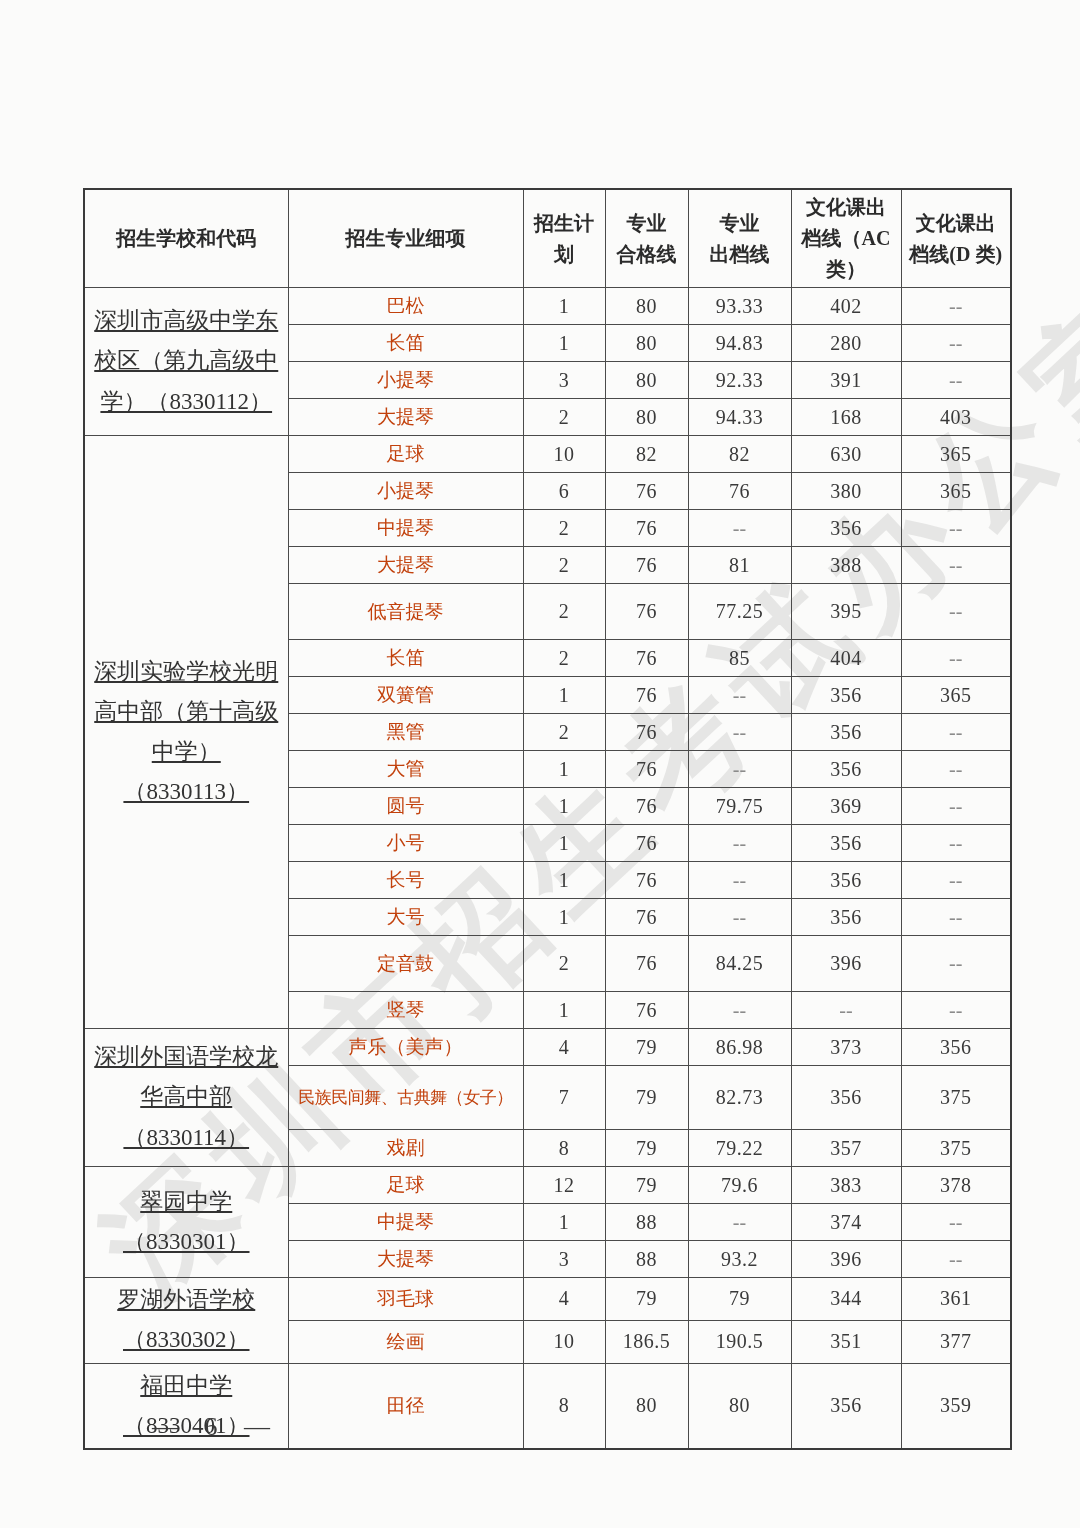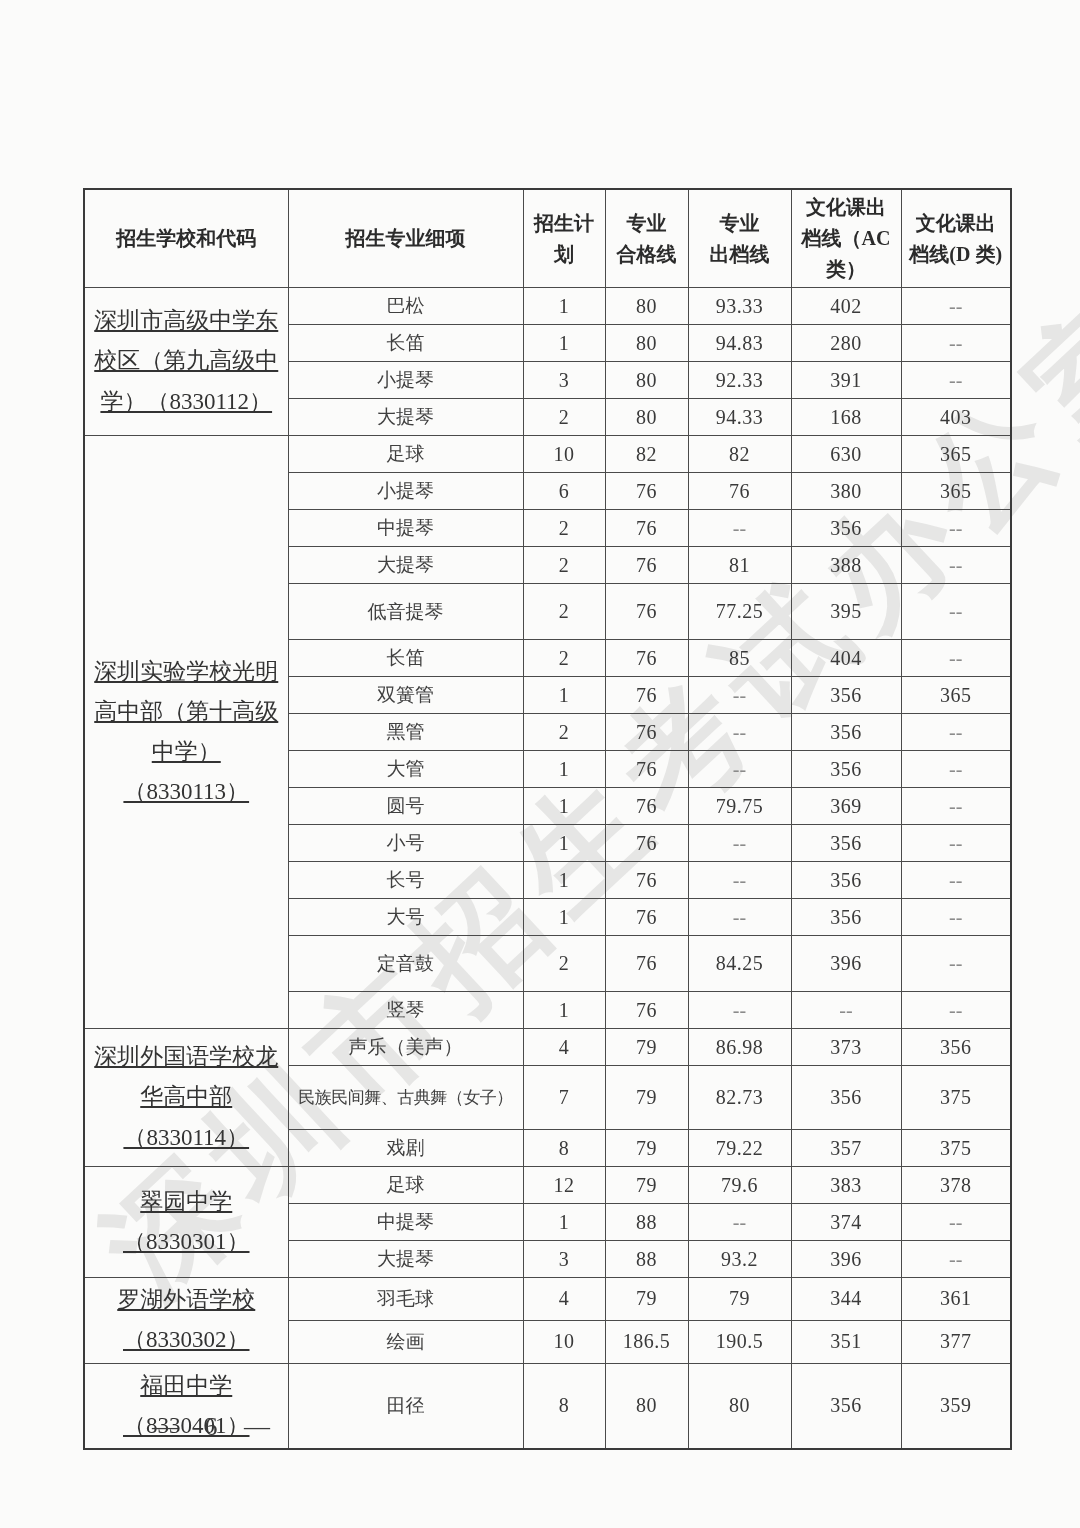--- a/index.html
+++ b/index.html
@@ -62,21 +62,21 @@
   .score-table tbody tr:nth-child(21) { height: 64px; }
   .cell-school {
     font-size: 23px;
     line-height: 1.75;
     padding: 4px 6px;
     color: #333;
     text-decoration: underline;
   }
   .cell-specialty {
     font-size: 19px;
-    color: #404040;
+    color: #c2410c;
   }
   .cell-specialty.long {
     font-size: 17px;
     letter-spacing: -0.5px;
     padding: 2px 1px;
   }
   .cell-num {
     font-size: 20px;
     color: #3a3a3a;
     letter-spacing: 0.5px;

